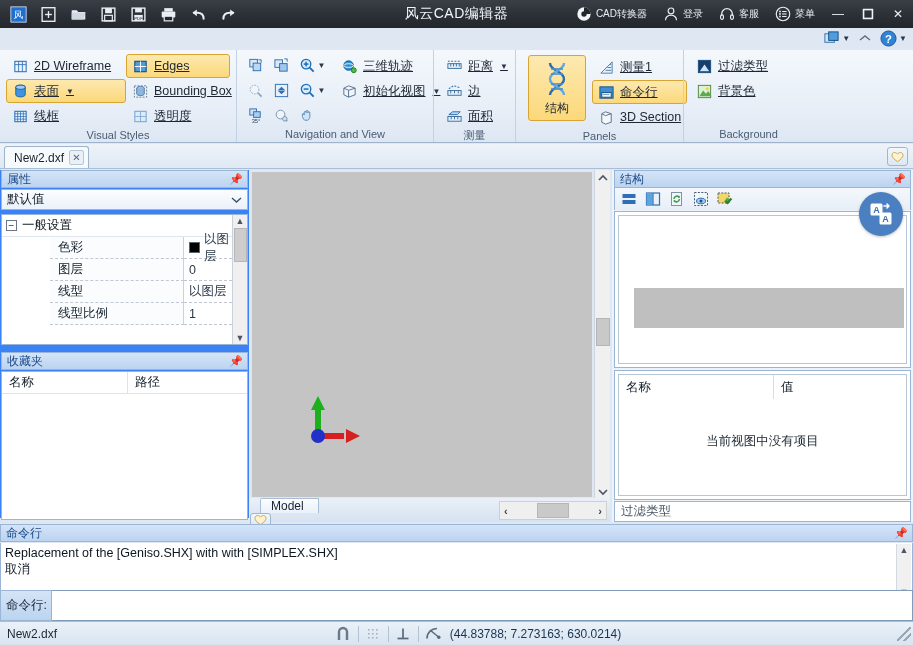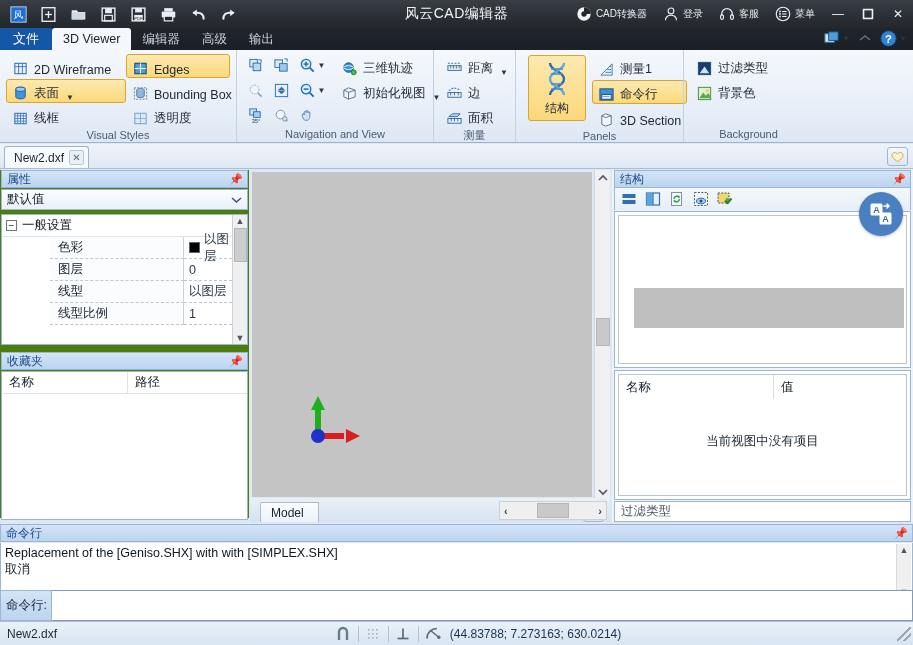--- a/index.html
+++ b/index.html
@@ -70,24 +70,25 @@
   }
   .rgroup { position: relative; height: 92px; display: flex; flex-direction: column; }
   .rgroup + .rgroup { border-left: 1px solid #c3d2e2; }
   .rgroup-body { flex: 1; display: flex; align-items: flex-start; padding: 4px 6px 0 6px; }
   .rgroup-title {
     height: 15px; line-height: 15px; text-align: center;
     color: #4a5c72; font-size: 11px;
   }
   .col { display: flex; flex-direction: column; gap: 1px; }
   .ritem {
-    display: flex; align-items: flex-end; gap: 5px;
+    display: flex; align-items: center; gap: 5px;
     height: 24px; padding: 0 5px; border-radius: 3px;
     font-size: 12.5px; color: #1d2733; cursor: pointer; white-space: nowrap;
     border: 1px solid transparent;
+    text-decoration: underline;
   }
   .ritem.sel {
     background: linear-gradient(180deg,#fde9b0 0%, #fbd87a 100%);
     border: 1px solid #d9a431; border-radius: 3px;
   }
   .ico { width: 17px; height: 17px; flex: none; display: block; }
   .ico-sm { width: 16px; height: 16px; flex: none; display: block; }
   .caret { font-size: 8px; color: #2a3746; margin-left: 2px; }
   .bigbtn {
     width: 58px; height: 66px; display: flex; flex-direction: column;
@@ -139,21 +140,21 @@
     padding: 0 4px 0 5px;
     background: linear-gradient(180deg,#d4e4f7 0%, #bcd4ef 100%);
     border: 1px solid #9ab6d6;
     color: #1b4a8a; font-size: 12px;
   }
   .pin { font-size: 11px; color: #20364f; cursor: pointer; transform: rotate(0deg); }
 
   
   .leftdock {
     position: absolute; left: 0; top: 170px; width: 249px; height: 348px;
-    background: #4d7c0f;
+    background: #3b82f6;
     padding-left: 8px;
   }
   .prop-panel { position: absolute; left: 1px; top: 0; width: 247px; height: 175px; }
   .prop-combo {
     height: 21px; margin-top: 1px; display: flex; align-items: center;
     justify-content: space-between; padding: 0 5px;
     background: linear-gradient(180deg,#fbfdff 0%, #eaf1f8 100%);
     border: 1px solid #9ab6d6; font-size: 12.5px; color: #15202c; cursor: pointer;
   }
   .prop-grid {
@@ -219,21 +220,21 @@
     background: #f0f0f0; border-left: 1px solid #cfd6de;
     display: flex; flex-direction: column; align-items: center; justify-content: space-between;
   }
   .vv-thumb {
     position: absolute; left: 1px; top: 148px; width: 14px; height: 28px;
     background: #c9c9c9; border: 1px solid #b5b5b5;
   }
   .viewbottom {
     position: absolute; left: 0; bottom: 0; width: 360px; height: 24px;
     background: linear-gradient(180deg,#e9f0f8 0%, #d6e2f0 100%);
-    display: flex; align-items: flex-end;
+    display: flex; align-items: flex-start; flex-direction: column;
   }
   .modeltab {
     height: 20px; margin-left: 10px; padding: 0 14px 0 10px;
     display: flex; align-items: center; font-size: 12px; color: #18222c;
     background: linear-gradient(180deg,#fbfdff 0%, #eaf1f9 100%);
     border: 1px solid #a9bed6; border-bottom: none;
     border-top-left-radius: 2px; cursor: pointer;
     transform: skewX(0deg);
   }
   .heartbtn {
@@ -463,27 +464,20 @@
       <div class="wbtn">—</div>
       <div class="wbtn">
         <svg class="ico-sm" viewBox="0 0 18 18">
             <rect x="4" y="4" width="10" height="10" fill="none" stroke="#eef1f5" stroke-width="1.8"></rect>
           </svg>
       </div>
       <div class="wbtn close">✕</div>
     </div>
   </div>
 
-  <div class="tabstrip">
-    <div class="tab-file">文件</div>
-    <div class="rtab active">3D Viewer</div>
-    <div class="rtab">编辑器</div>
-    <div class="rtab">高级</div>
-    <div class="rtab">输出</div>
-  </div>
 
   <div class="ribbon">
 
     <div class="rgroup" style="width:236px;">
       <div class="rgroup-body">
         <div class="col" style="width:128px;">
           <div class="ritem">
             <svg class="ico" viewBox="0 0 18 18">
                 <rect x="3" y="3.5" width="12" height="11" fill="#eaf3fd" stroke="#2f6fb5" stroke-width="1.1"></rect>
                 <line x1="3" y1="7" x2="15" y2="7" stroke="#2f6fb5" stroke-width=".9"></line>

